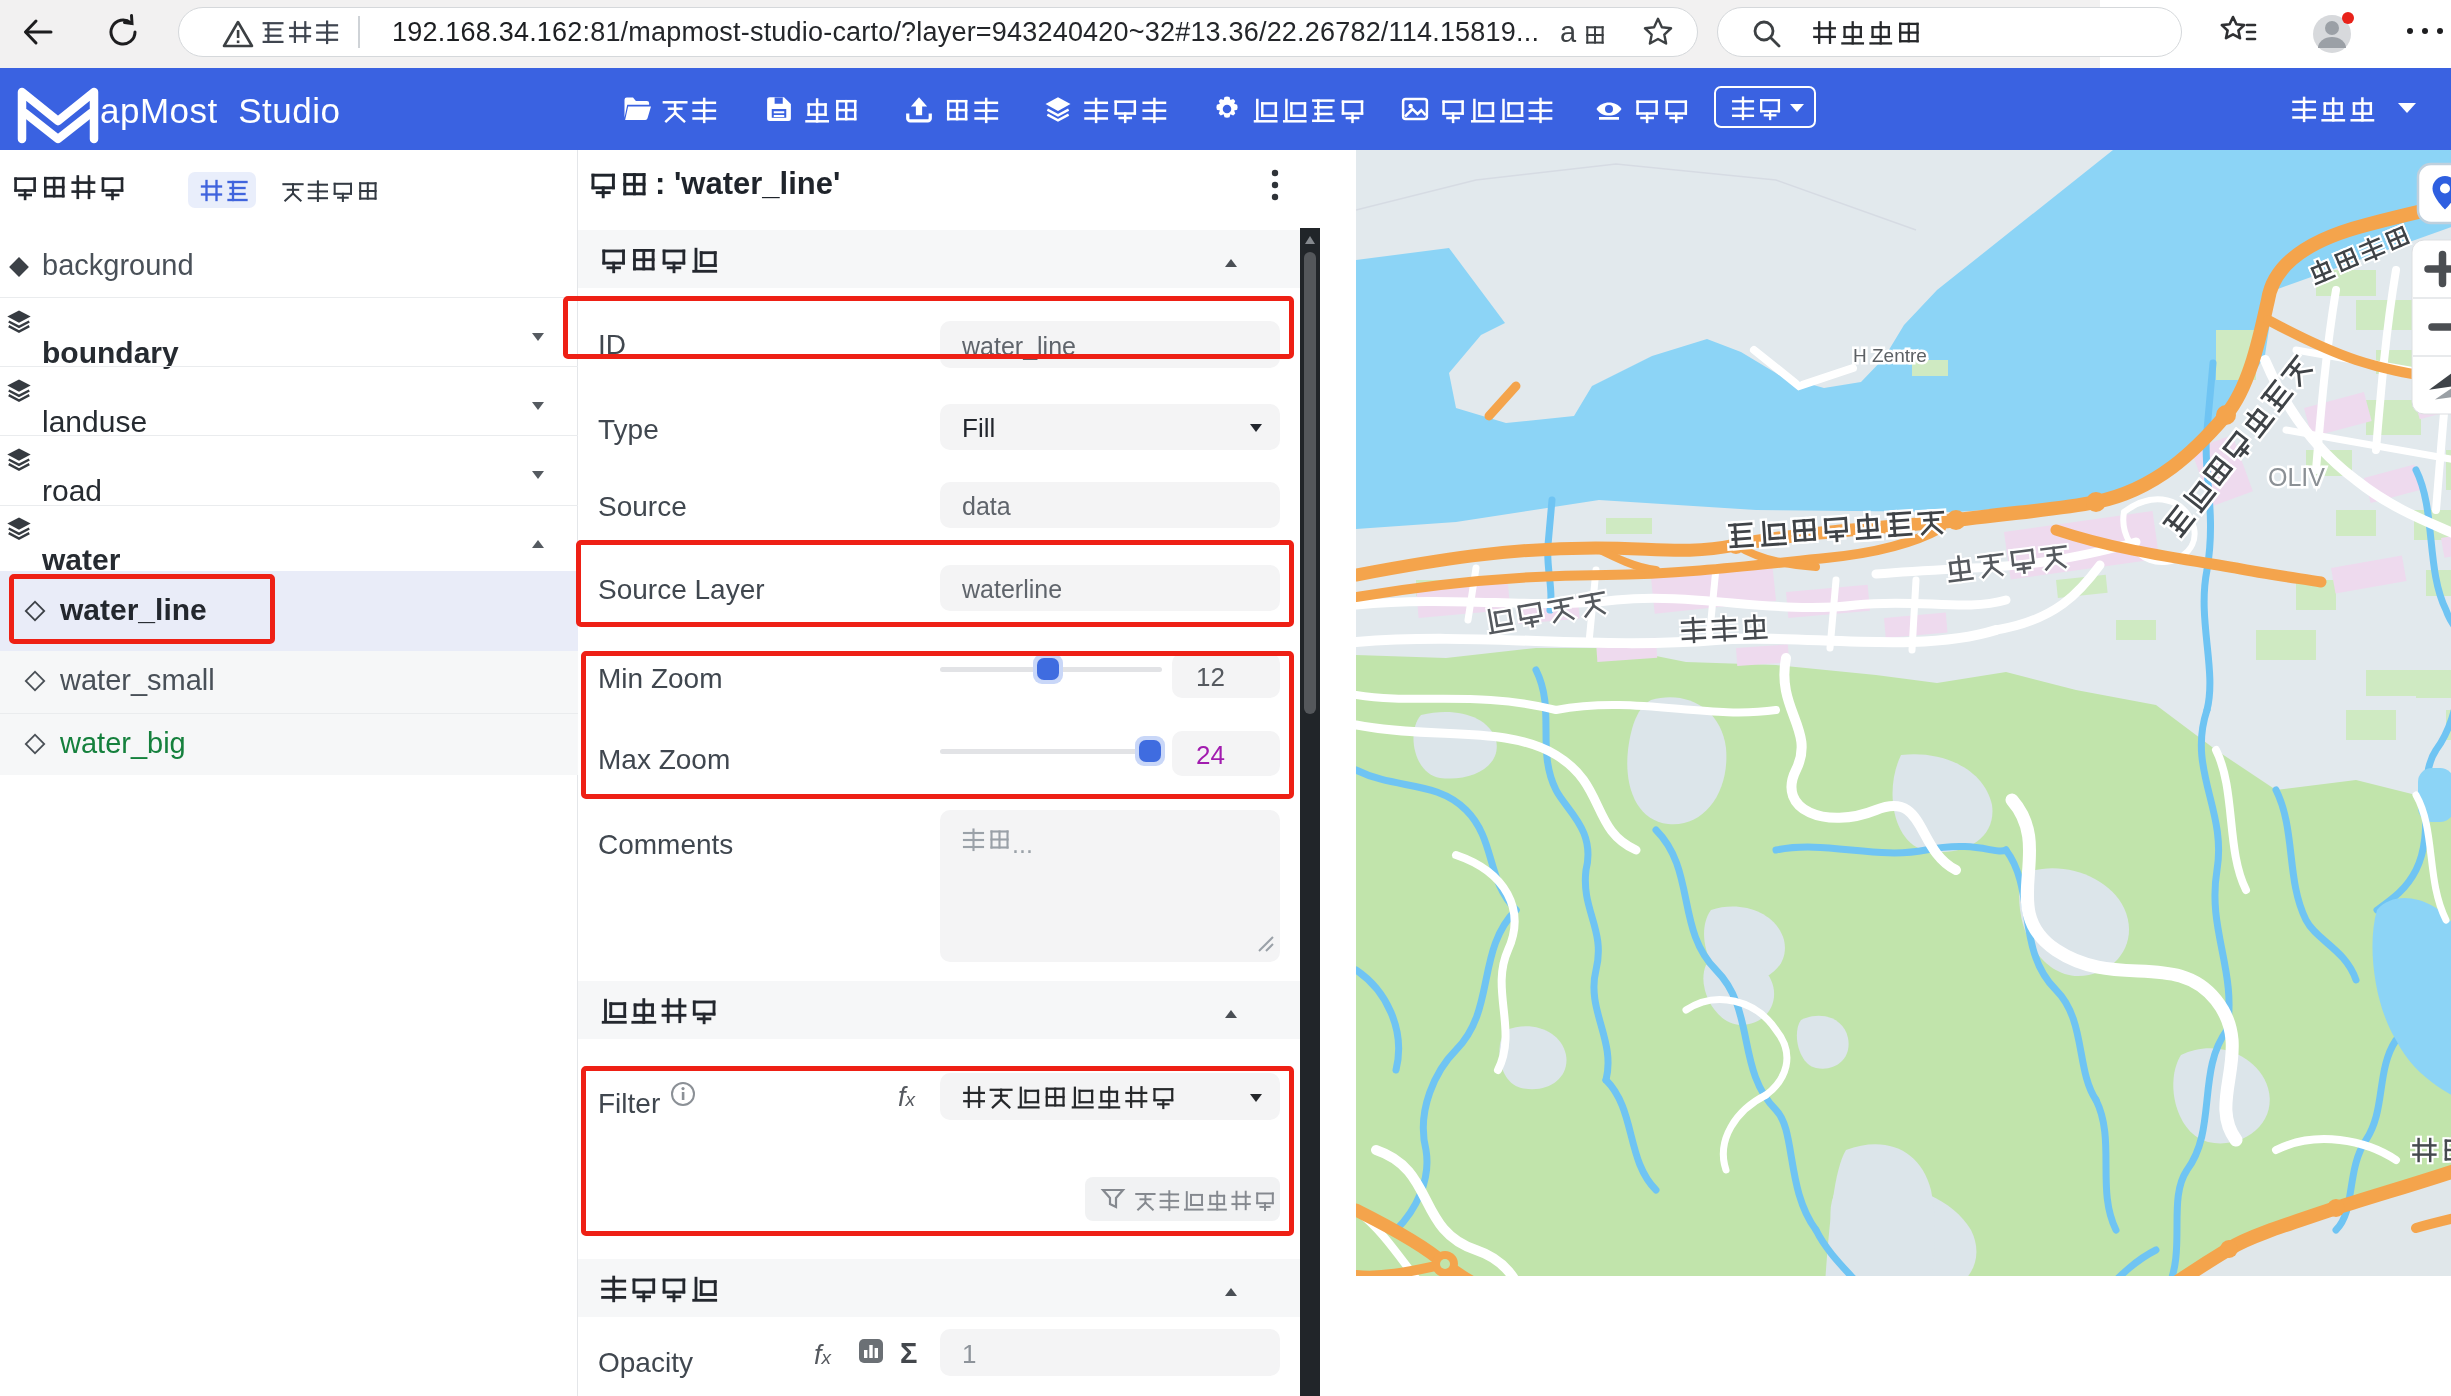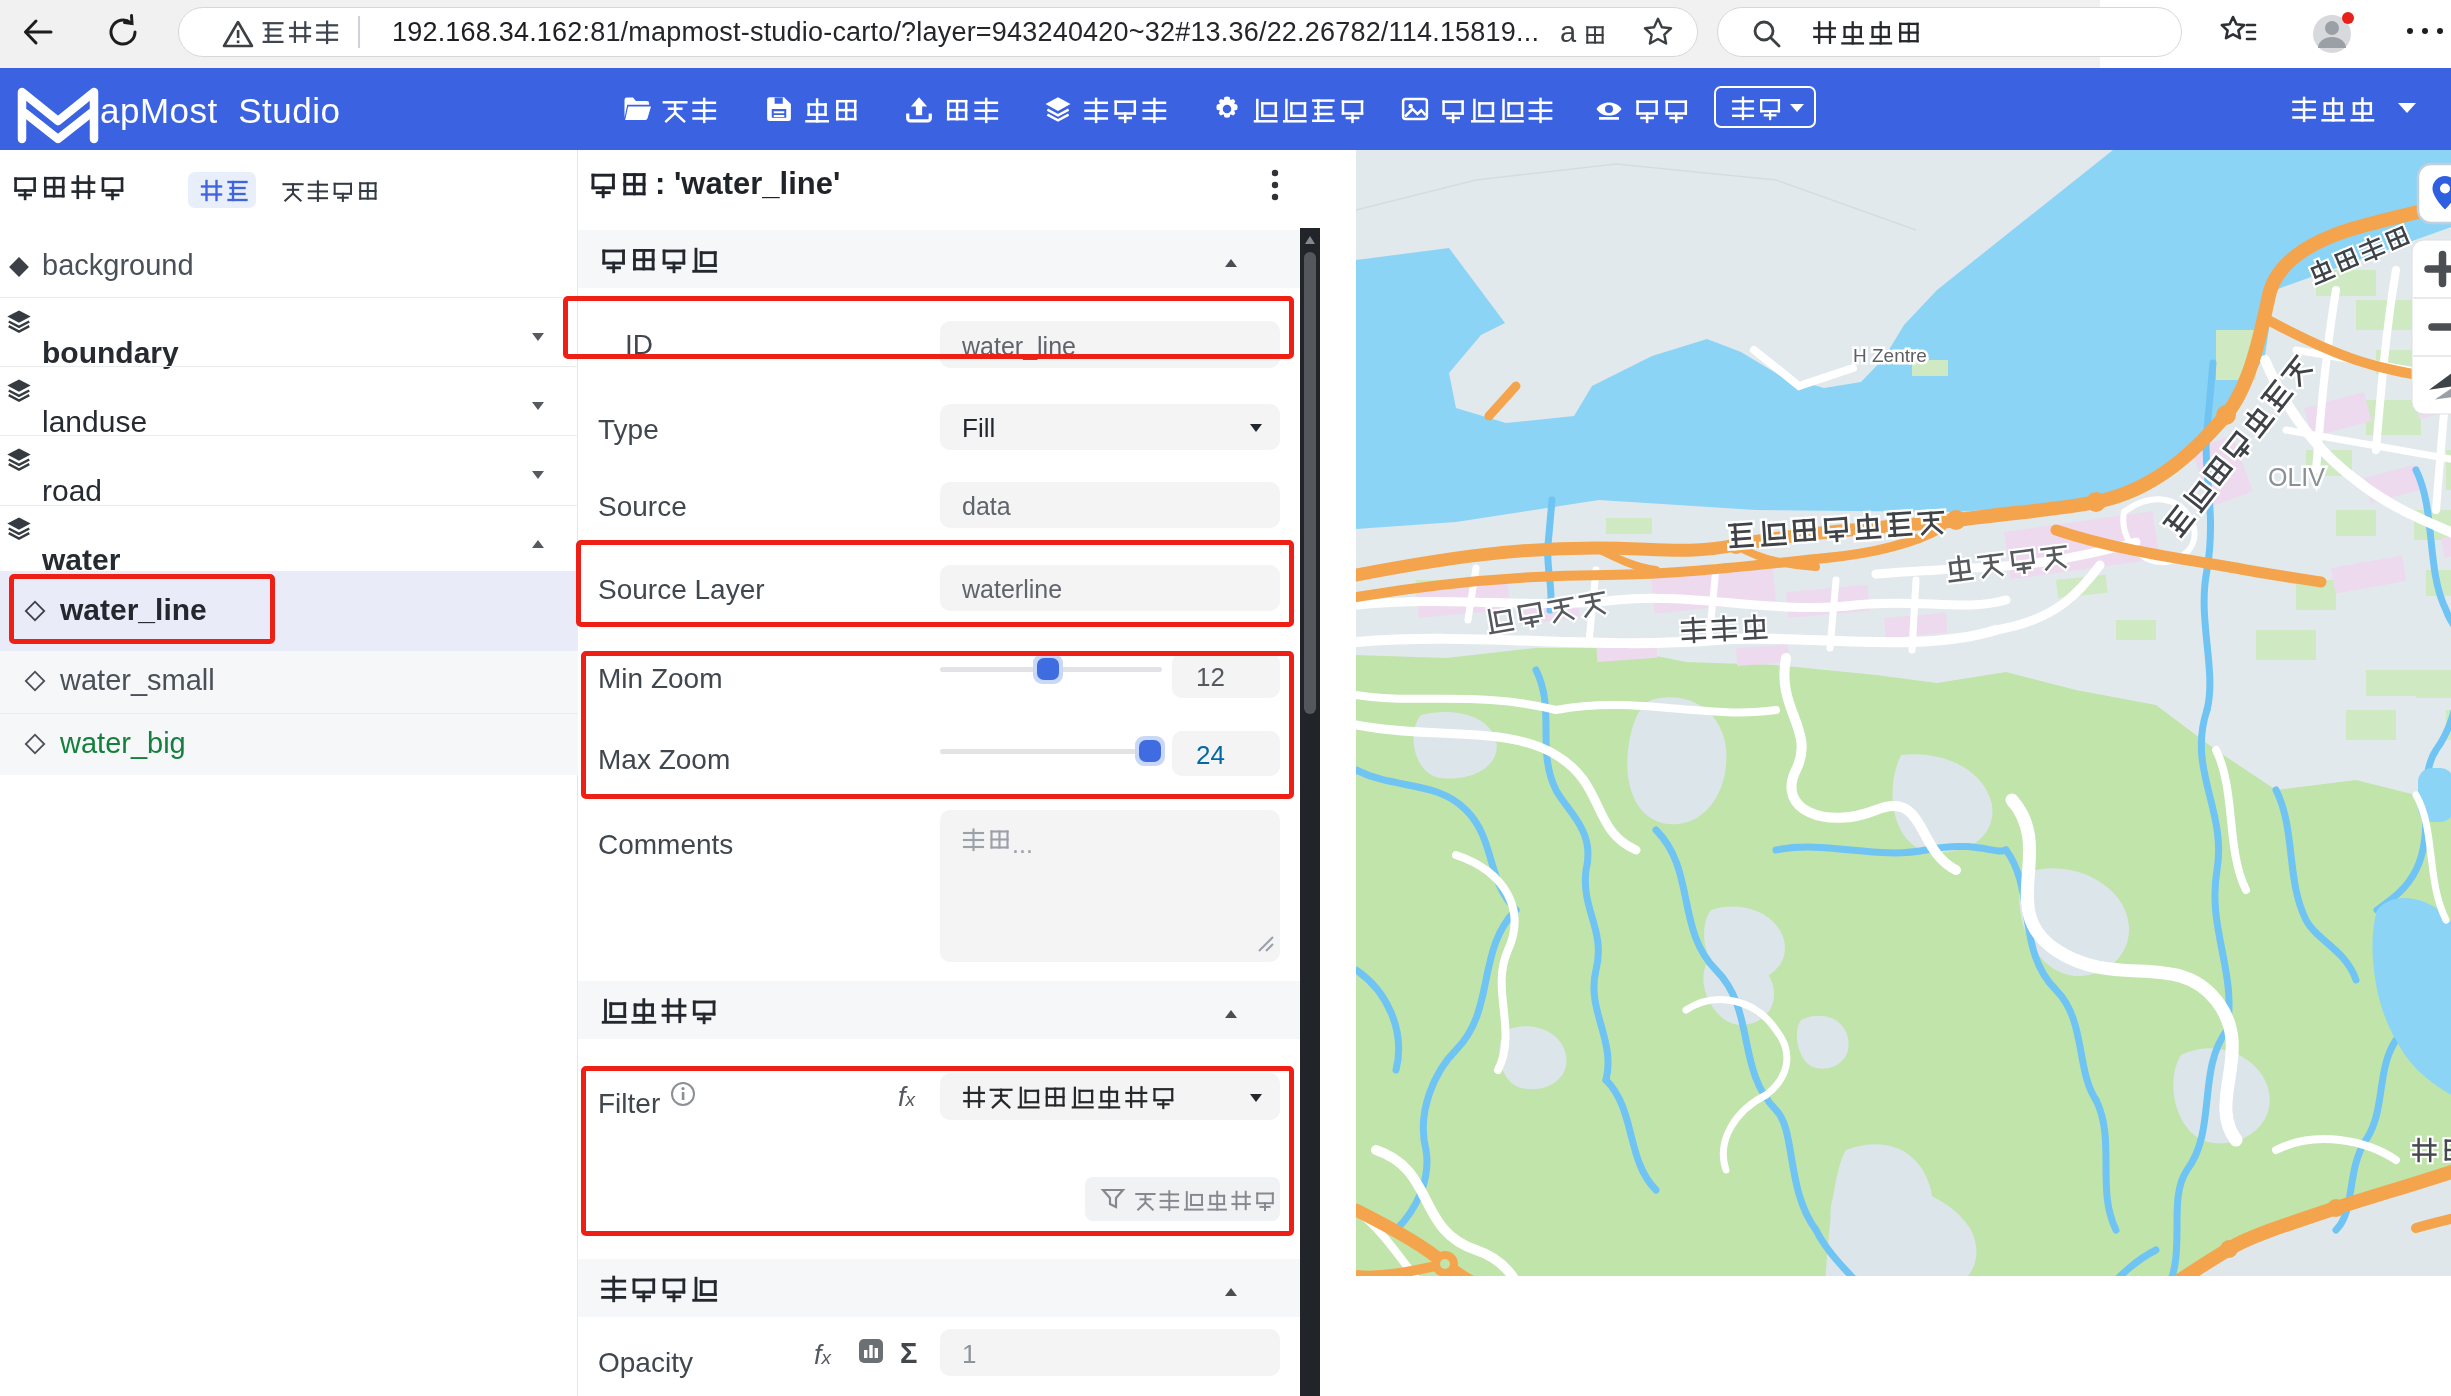--- a/index.html
+++ b/index.html
@@ -513,21 +513,21 @@
         <line x1="103.2" y1="8.7" x2="117.2" y2="8.7"></line>
         <line x1="103.2" y1="8.7" x2="103.2" y2="21.5"></line>
         <line x1="117.2" y1="8.7" x2="117.2" y2="21.5"></line>
         <line x1="103.2" y1="21.5" x2="117.2" y2="21.5"></line>
         <line x1="95.7" y1="27.3" x2="117.7" y2="27.3"></line>
       </g>
     </svg></div>
 <svg class="abs" style="left:1222px;top:256px" width="18" height="14" viewBox="0 0 18 14">
     <path d="M3 11 L9 3 L15 11z" fill="#4a4f55"></path>
   </svg>
-<div class="lbl" style="left:625px;top:329px">ID</div>
+<div class="lbl" style="left:598px;top:329px">ID</div>
 <div class="field" style="left:940px;top:321px;width:340px;height:47px"></div>
 <div class="flbl" style="left:962px;top:332px">water_line</div>
 <div class="red" style="left:563px;top:296px;width:731px;height:63px"></div>
 <div class="lbl" style="left:598px;top:414px">Type</div>
 <div class="field" style="left:940px;top:404px;width:340px;height:46px"></div>
 <div class="abs" style="left:962px;top:413px;font-size:26px;color:#23272e">Fill</div>
 <svg class="abs" style="left:1247px;top:421px" width="18" height="14" viewBox="0 0 18 14">
     <path d="M3 3 L9 11 L15 3z" fill="#23272e"></path>
   </svg>
 <div class="lbl" style="left:598px;top:491px">Source</div>
@@ -541,21 +541,21 @@
 <div class="abs" style="left:940px;top:667px;width:222px;height:5px;border-radius:3px;background:#e2e3e6"></div>
 <div class="abs" style="left:1033px;top:654px;width:30px;height:30px;border-radius:9px;background:#c9d7f8"></div>
 <div class="abs" style="left:1037px;top:658px;width:22px;height:22px;border-radius:7px;background:#3f6ce0"></div>
 <div class="field" style="left:1172px;top:653px;width:108px;height:45px"></div>
 <div class="abs" style="left:1196px;top:662px;font-size:26px;color:#55595f">12</div>
 <div class="lbl" style="left:598px;top:744px">Max Zoom</div>
 <div class="abs" style="left:940px;top:749px;width:222px;height:5px;border-radius:3px;background:#e2e3e6"></div>
 <div class="abs" style="left:1135px;top:736px;width:30px;height:30px;border-radius:9px;background:#c9d7f8"></div>
 <div class="abs" style="left:1139px;top:740px;width:22px;height:22px;border-radius:7px;background:#3f6ce0"></div>
 <div class="field" style="left:1172px;top:731px;width:108px;height:45px"></div>
-<div class="abs" style="left:1196px;top:740px;font-size:26px;color:#0369a1">24</div>
+<div class="abs" style="left:1196px;top:740px;font-size:26px;color:#a21caf">24</div>
 <div class="red" style="left:581px;top:651px;width:713px;height:148px"></div>
 <div class="lbl" style="left:598px;top:829px">Comments</div>
 <div class="field" style="left:940px;top:810px;width:340px;height:152px"></div>
 <div class="abs" style="left:960px;top:826px"><svg style="" width="52" height="27" viewBox="0 0 52 27">
       <g stroke="#9aa1a8" stroke-width="2.12" stroke-linecap="square">
         <line x1="4.0" y1="7.0" x2="23.0" y2="7.0"></line>
         <line x1="4.0" y1="14.0" x2="23.0" y2="14.0"></line>
         <line x1="4.0" y1="21.0" x2="23.0" y2="21.0"></line>
         <line x1="13.5" y1="3.5" x2="13.5" y2="24.0"></line>
         <line x1="31.5" y1="5.5" x2="47.5" y2="5.5"></line>

